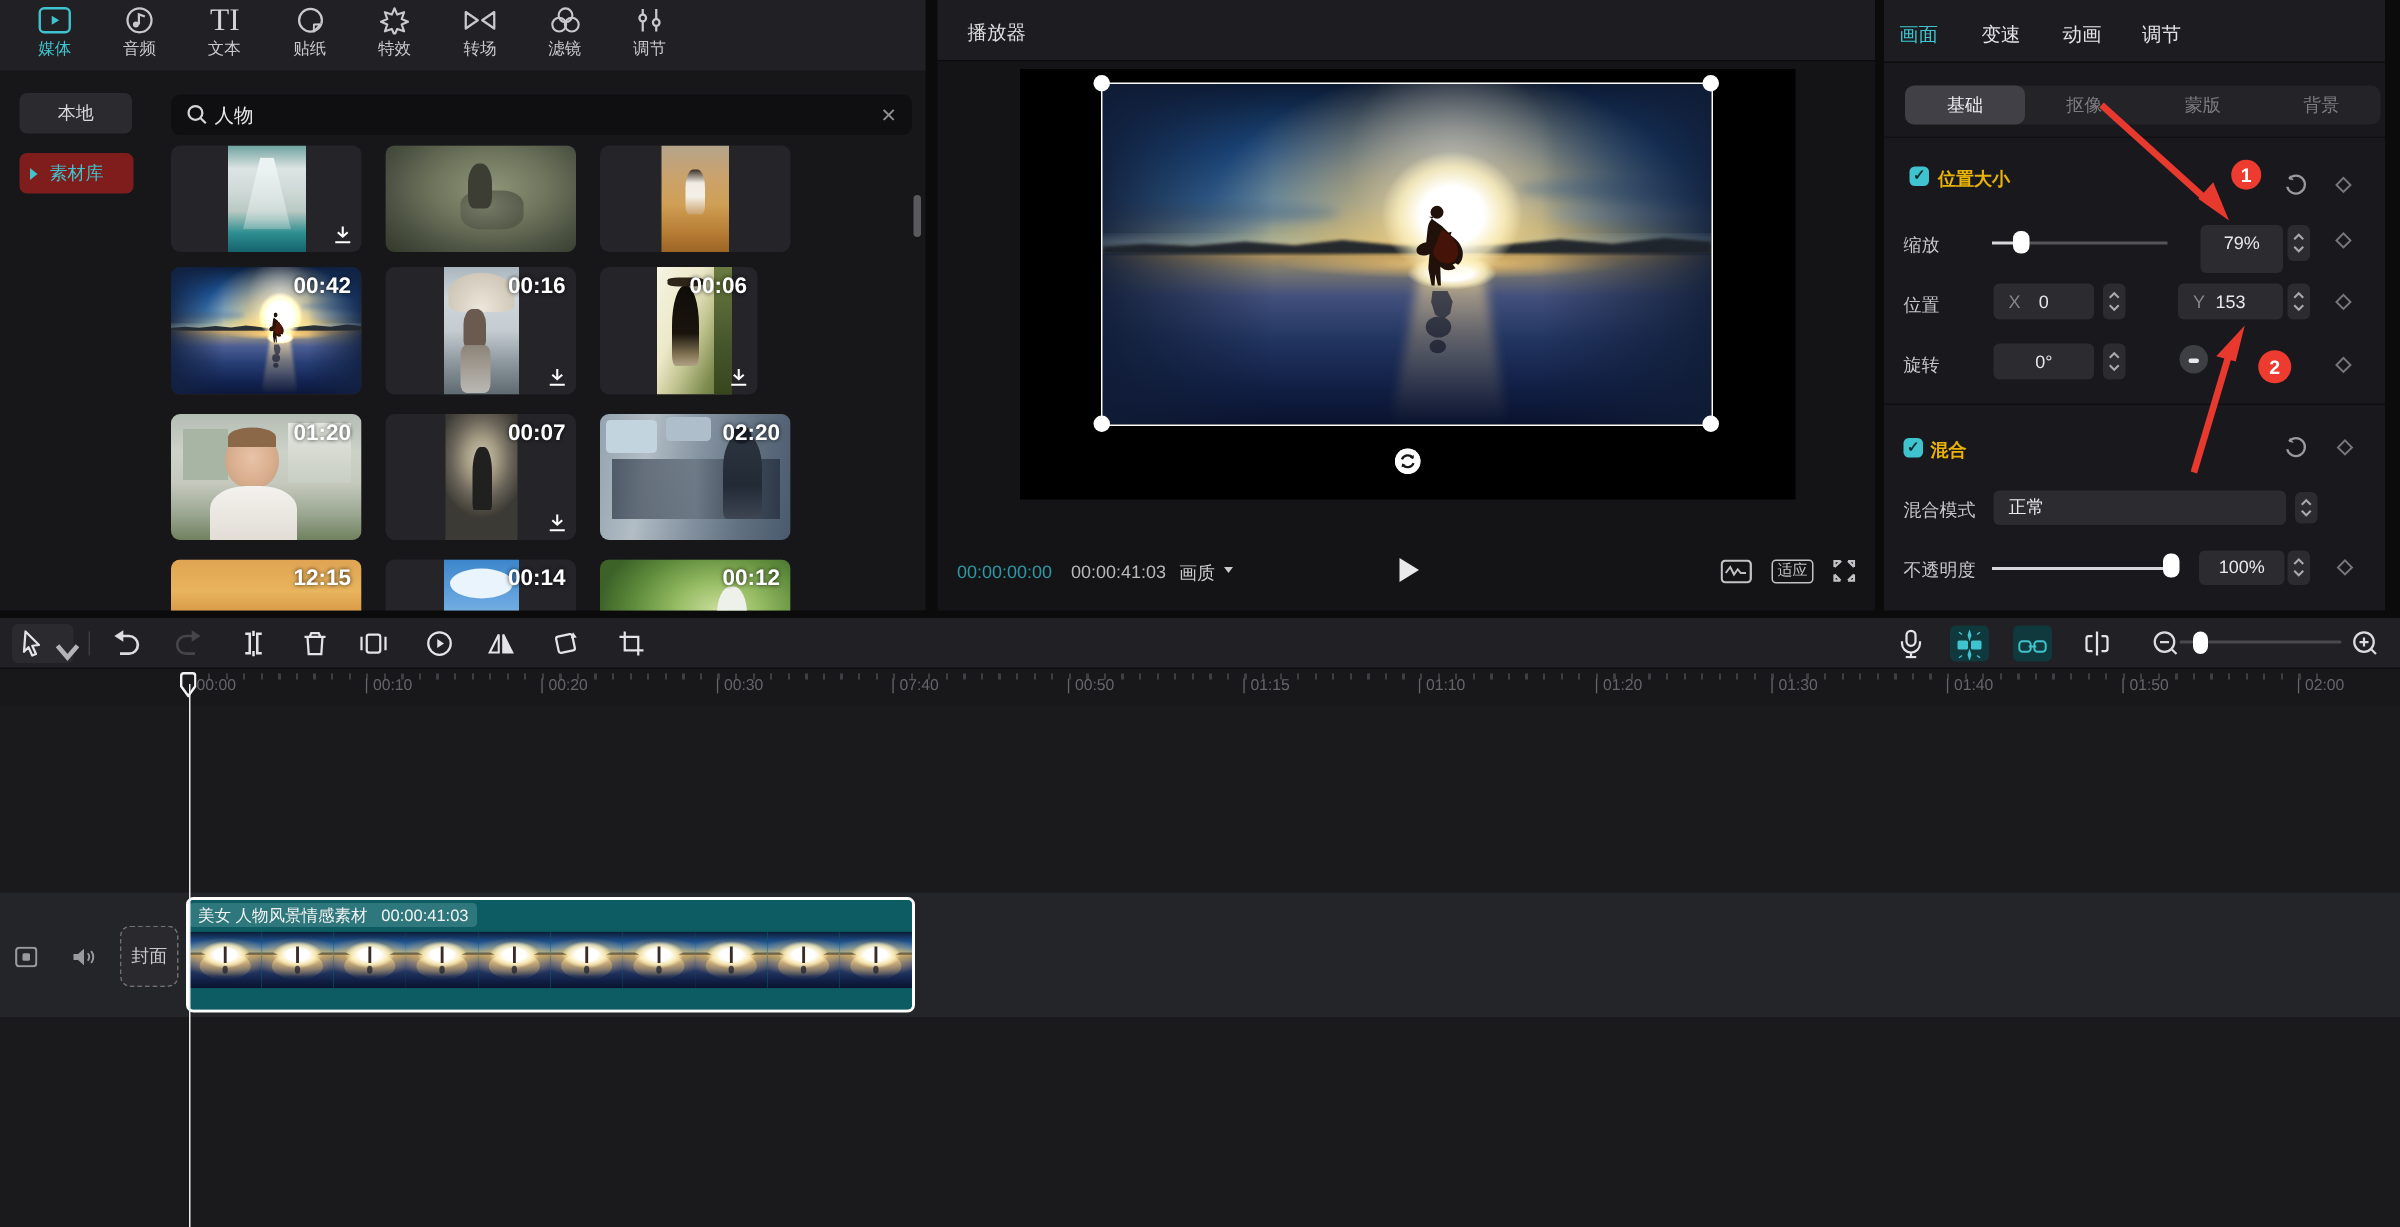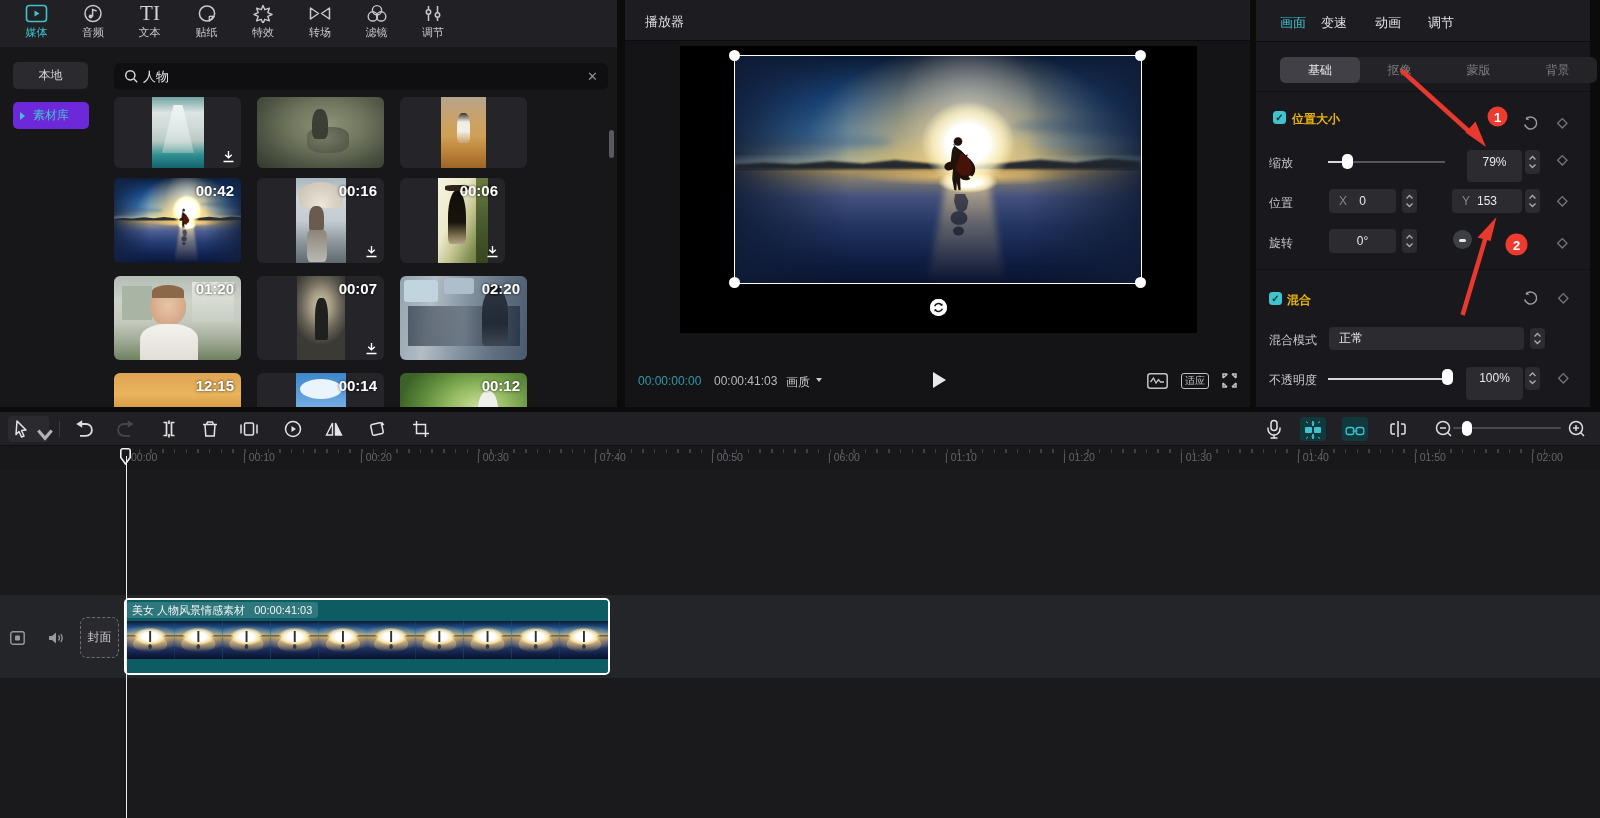--- a/index.html
+++ b/index.html
@@ -7,21 +7,21 @@
 .abs{position:absolute;}
 #stage{position:relative;width:1600px;height:818px;background:#0b0b0c;}
 
 #mediaPanel{left:0;top:0;width:617px;height:407px;background:#17171a;}
 #mediaToolbar{left:0;top:0;width:617px;height:47px;background:#212125;}
 .mtab{position:absolute;top:4px;width:56px;text-align:center;color:#c9c9cc;font-size:11px;}
 .mtab svg{display:block;margin:0 auto 2px auto;}
 .mtab .lbl{display:block;margin-top:1px;}
 .mtab.active{color:#3fc3ce;}
 #sideLocal{left:13px;top:62px;width:75px;height:27px;background:#2b2b2f;border-radius:5px;color:#d8d8da;font-size:12px;text-align:center;line-height:27px;}
-#sideLib{left:13px;top:102px;width:76px;height:27px;background:#6d28d9;border-radius:5px;color:#3fc3ce;font-size:12px;text-align:center;line-height:27px;}
+#sideLib{left:13px;top:102px;width:76px;height:27px;background:#7f1d1d;border-radius:5px;color:#3fc3ce;font-size:12px;text-align:center;line-height:27px;}
 #sideLib .tri{position:absolute;left:7px;top:10px;width:0;height:0;border-left:5px solid #3fc3ce;border-top:4px solid transparent;border-bottom:4px solid transparent;}
 #searchBar{left:114px;top:63px;width:494px;height:27px;background:#0f0f12;border-radius:6px;color:#e8e8ea;font-size:13px;}
 #searchBar .q{position:absolute;left:29px;top:5px;}
 #searchClose{position:absolute;right:8px;top:6px;width:15px;height:15px;color:#909093;font-size:13px;line-height:15px;text-align:center;}
 .cell{position:absolute;background:#242429;border-radius:6px;overflow:hidden;}
 .dur{position:absolute;top:4px;right:7px;color:#fff;font-size:15px;font-weight:bold;text-shadow:0 0 3px rgba(0,0,0,.8);}
 .dl{position:absolute;right:6px;bottom:5px;width:13px;height:13px;}
 #mscroll{left:609px;top:130px;width:5px;height:28px;background:#5a5a5e;border-radius:3px;}
 
 #playerPanel{left:625px;top:0;width:625px;height:407px;background:#141417;}
@@ -30,21 +30,21 @@
 #pcanvas{left:55px;top:46px;width:517px;height:287px;background:#000;}
 #pimg{left:110px;top:56px;width:406px;height:227px;}
 #psel{left:109px;top:55px;width:408px;height:229px;border:1.6px solid #fff;}
 .hdl{position:absolute;width:11px;height:11px;border-radius:50%;background:#fff;}
 #rotHandle{left:305px;top:299px;width:17px;height:17px;border-radius:50%;background:#fff;color:#111;font-size:12px;text-align:center;line-height:17px;}
 #pctrl{left:0;top:333px;width:625px;height:74px;color:#cbcbce;font-size:12px;}
 
 #rightPanel{left:1256px;top:0;width:334px;height:407px;background:#19191d;}
 #rpHeader{left:0;top:0;width:334px;height:42px;background:#1d1d21;border-bottom:1px solid #0c0c0d;font-size:13px;color:#e3e3e5;}
 .rptab{position:absolute;top:14px;}
-#subTabs{left:24px;top:57px;width:317px;height:26px;background:#242428;border-radius:6px;padding-left:43px;}
+#subTabs{left:14px;top:57px;width:317px;height:26px;background:#242428;border-radius:6px;padding-left:43px;}
 #subActive{left:0px;top:0px;width:80px;height:26px;background:#404046;border-radius:6px;color:#eeeeef;font-size:12px;text-align:center;line-height:26px;}
 .subt{position:absolute;top:0;width:79px;height:26px;color:#7d7d81;font-size:12px;text-align:center;line-height:26px;}
 .rlabel{position:absolute;left:13px;color:#c7c7ca;font-size:12px;}
 .rbox{position:absolute;background:#2b2b30;border-radius:4px;color:#e9e9eb;font-size:12px;text-align:center;}
 .spinner{position:absolute;width:15px;background:#2b2b30;border-radius:4px;}
 .kf{position:absolute;width:14px;height:14px;}
 .sec-check{position:absolute;width:13px;height:13px;background:#3fc3ce;border-radius:3.5px;color:#0c2c2e;font-size:10px;font-weight:bold;text-align:center;line-height:13px;}
 .sec-title{position:absolute;color:#eab308;font-size:12px;font-weight:bold;}
 .divider{position:absolute;left:0;width:334px;height:1px;background:#101013;}
 
@@ -372,21 +372,21 @@
         </svg>
       <span class="abs" style="left:556px;top:40px;width:28px;height:16px;border:1.4px solid #c3c3c6;border-radius:3px;color:#c3c3c6;font-size:10px;text-align:center;line-height:14px;">适应</span>
       <svg class="abs" style="left:597px;top:40px;" width="15" height="15" viewBox="0 0 15 15">
           <path d="M1 5 L5.5 1 M10 1 L14 5 M14 10 L10 14 M5 14 L1 10 M1 5 L1 1 L5 1 M10 1 L14 1 L14 5 M14 10 L14 14 L10 14 M5 14 L1 14 L1 10" stroke="#c3c3c6" stroke-width="1.5" fill="none"></path>
         </svg>
     </div>
   </div>
 
   <div class="abs" id="rightPanel">
     <div class="abs" id="rpHeader">
-      <span class="rptab" style="left:24px;color:#3fc3ce;">画面</span>
+      <span class="rptab" style="left:10px;color:#3fc3ce;">画面</span>
       <span class="rptab" style="left:65px;">变速</span>
       <span class="rptab" style="left:119px;">动画</span>
       <span class="rptab" style="left:172px;">调节</span>
     </div>
     <div class="abs" id="subTabs">
       <div class="abs" id="subActive">基础</div>
       <div class="subt" style="left:80px;">抠像</div>
       <div class="subt" style="left:159px;">蒙版</div>
       <div class="subt" style="left:238px;">背景</div>
     </div>
@@ -452,21 +452,21 @@
 
       <span class="rlabel" style="top:332px;">混合模式</span>
       <div class="rbox" style="left:73px;top:327px;width:195px;height:23px;line-height:23px;text-align:left;"><span style="margin-left:10px;">正常</span></div>
       <div class="spinner" style="left:274px;top:328px;height:21px;"><svg width="15" height="21" viewBox="0 0 15 21">
             <path d="M4.5 8.5 L7.5 5.5 10.5 8.5 M4.5 12.5 L7.5 15.5 10.5 12.5" stroke="#aaaaae" stroke-width="1.4" fill="none"></path>
           </svg></div>
 
       <span class="rlabel" style="top:372px;">不透明度</span>
       <div class="abs" style="left:72px;top:377.5px;width:120px;height:2px;background:#d8d8da;"></div>
       <div class="abs" style="left:186px;top:369px;width:11px;height:16px;background:#fff;border-radius:5px;"></div>
-      <div class="rbox" style="left:210px;top:367px;width:57px;height:33px;line-height:23px;">100%</div>
+      <div class="rbox" style="left:210px;top:367px;width:57px;height:23px;line-height:23px;">100%</div>
       <div class="spinner" style="left:269px;top:367px;height:23px;"><svg width="15" height="23" viewBox="0 0 15 23">
             <path d="M4.5 9 L7.5 6 10.5 9 M4.5 13.5 L7.5 16.5 10.5 13.5" stroke="#aaaaae" stroke-width="1.4" fill="none"></path>
           </svg></div>
       <svg class="kf" style="left:300px;top:371px;" viewBox="0 0 14 14">
           <rect x="4" y="4" width="6.6" height="6.6" transform="rotate(45 7.3 7.3)" fill="none" stroke="#77777b" stroke-width="1.3"></rect>
         </svg>
     </div>
 
     <svg class="abs" style="left:0;top:0;" width="334" height="407" viewBox="0 0 334 407">
       <line x1="145" y1="70" x2="217" y2="135" stroke="#e8392f" stroke-width="4.5"></line>
@@ -561,21 +561,21 @@
     </div>
     <div class="abs" style="left:0;top:33px;width:1600px;height:1px;background:#0f0f11;"></div>
     <div class="abs" id="ruler">
       <div class="abs" style="left:127px;top:3px;width:1420px;height:4px;background:repeating-linear-gradient(90deg,#3f3f43 0px,#3f3f43 1.5px,transparent 1.5px,transparent 11.71px);"></div>
       <span class="rlbl" style="left:131px;">00:00</span>
       <span class="rlbl" style="left:243px;">| 00:10</span>
       <span class="rlbl" style="left:360px;">| 00:20</span>
       <span class="rlbl" style="left:477px;">| 00:30</span>
       <span class="rlbl" style="left:594px;">| 07:40</span>
       <span class="rlbl" style="left:711px;">| 00:50</span>
-      <span class="rlbl" style="left:828px;">| 06:00</span>
+      <span class="rlbl" style="left:828px;">| 01:15</span>
       <span class="rlbl" style="left:945px;">| 01:10</span>
       <span class="rlbl" style="left:1063px;">| 01:20</span>
       <span class="rlbl" style="left:1180px;">| 01:30</span>
       <span class="rlbl" style="left:1297px;">| 01:40</span>
       <span class="rlbl" style="left:1414px;">| 01:50</span>
       <span class="rlbl" style="left:1531px;">| 02:00</span>
     </div>
     <div class="abs" id="trackRow"></div>
     <div class="abs" id="trackCtl">
       <svg class="abs" style="left:10px;top:219px;" width="15" height="14" viewBox="0 0 15 14">

